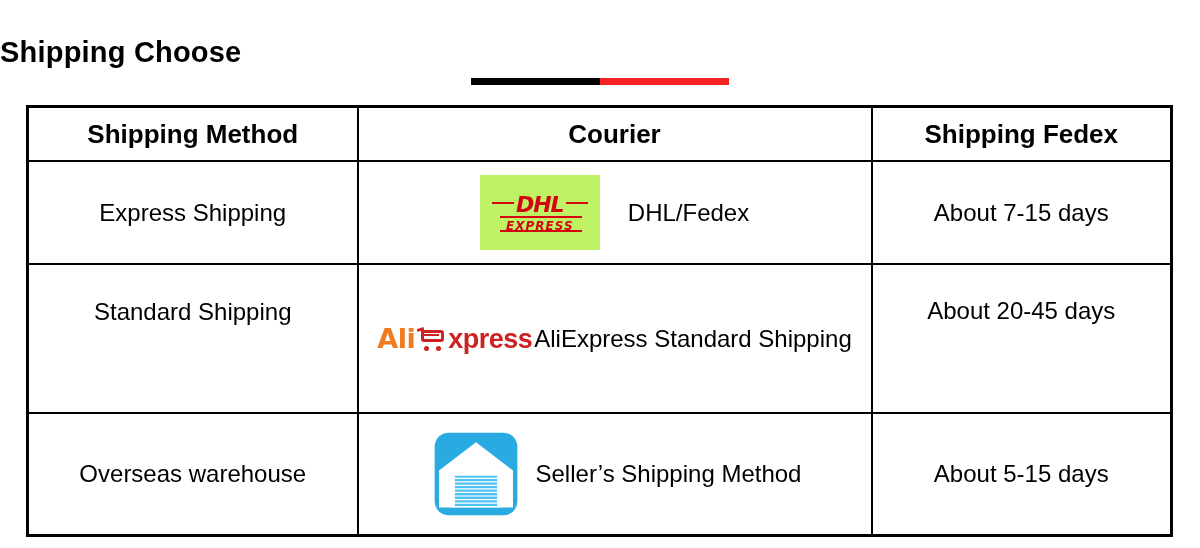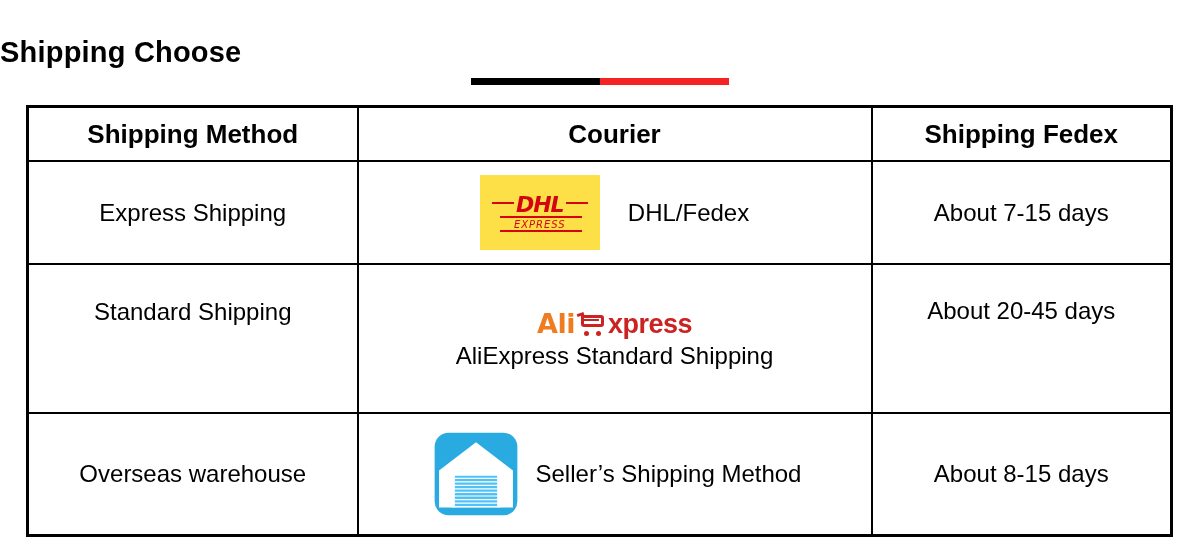--- a/index.html
+++ b/index.html
@@ -95,35 +95,34 @@
 
   
   .courier-inline {
     display: flex;
     align-items: center;
     justify-content: center;
     gap: 28px;
   }
   .courier-stack {
     display: flex;
-    flex-direction: column;
     align-items: center;
     justify-content: center;
     gap: 2px;
   }
   .courier-label {
     font-size: 24px;
     white-space: nowrap;
   }
 
   
   .dhl-logo {
     width: 120px;
     height: 75px;
-    background: #fde047;
+    background: #bef264;
     position: relative;
     flex: 0 0 auto;
     overflow: hidden;
   }
   .dhl-wordmark {
     position: absolute;
     left: 0;
     right: 0;
     top: 20px;
     text-align: center;
@@ -134,22 +133,22 @@
     letter-spacing: -1px;
     line-height: 20px;
     font-family: "DejaVu Sans", sans-serif;
   }
   .dhl-express {
     position: absolute;
     left: 0;
     right: 0;
     top: 44px;
     text-align: center;
-    font-size: 10px;
-    font-weight: normal;
+    font-size: 12px;
+    font-weight: bold;
     font-style: italic;
     color: #D40511;
     letter-spacing: 1px;
     font-family: "DejaVu Sans", sans-serif;
   }
   .dhl-stripe {
     position: absolute;
     height: 2px;
     background: #D40511;
   }
@@ -325,17 +324,17 @@
               <line x1="26" y1="71" x2="74" y2="71"></line>
               <line x1="26" y1="75" x2="74" y2="75"></line>
               <line x1="26" y1="79" x2="74" y2="79"></line>
               <line x1="26" y1="83" x2="74" y2="83"></line>
               <line x1="26" y1="87" x2="74" y2="87"></line>
             </g>
           </svg>
           <div class="courier-label">Seller’s Shipping Method</div>
         </div>
       </td>
-      <td class="cell-time">About 8-15 days</td>
+      <td class="cell-time">About 5-15 days</td>
     </tr>
 
   </tbody>
 </table>
 
 </body></html>

